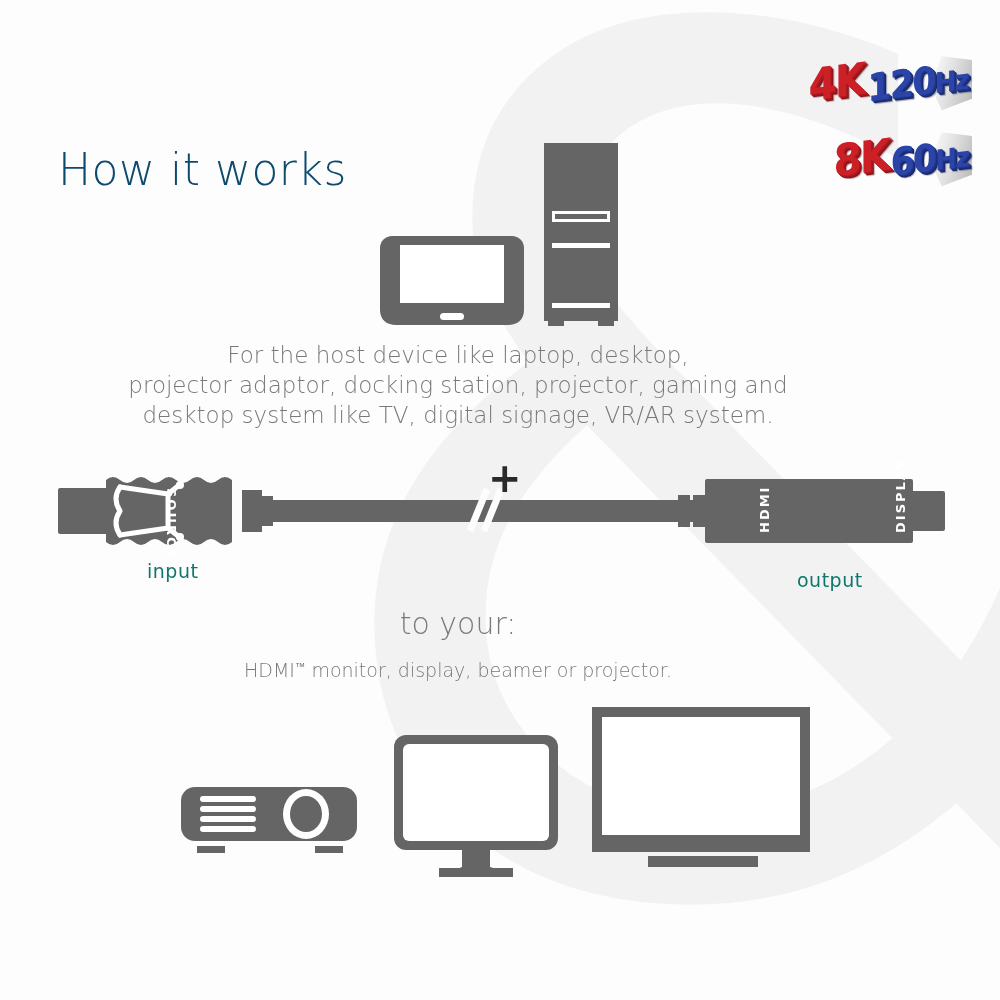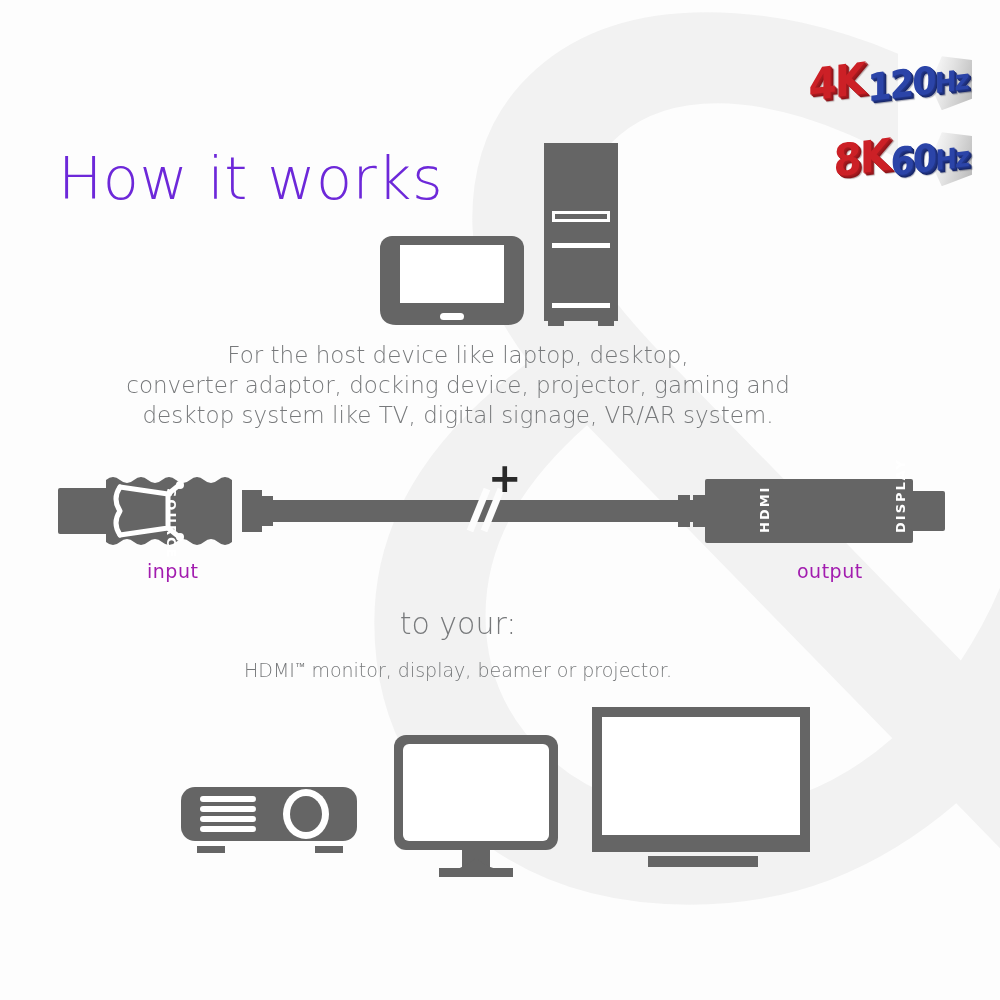--- a/index.html
+++ b/index.html
@@ -30,24 +30,24 @@
     z-index:0;
   }
 
   .layer{position:absolute;left:0;top:0;width:1000px;height:1000px;z-index:2;}
 
   
   .headline{
     position:absolute;
     left:58px; top:144px;
     font-family:"DejaVu Sans", sans-serif;
-    font-size:59px;
+    font-size:44px;
     font-weight:300;
     letter-spacing:0.5px;
-    color:#6d28d9;
+    color:#0c4a6e;
     white-space:nowrap;
   }
 
   
   .badges{
     position:absolute;
     right:28px; top:52px;
     z-index:5;
   }
   .badge{
@@ -108,25 +108,25 @@
   #dest-para{ top:648px; font-size:19px; line-height:36px;}
   .tm{font-size:0.55em; vertical-align:super;}
 
   
   #cable-wrap{position:absolute;left:0;top:455px;width:1000px;height:135px;z-index:4;}
 
   .redlabel{
     position:absolute;
     font-family:"DejaVu Sans", sans-serif;
     font-size:19px;
-    color:#a21caf;
+    color:#0f766e;
     letter-spacing:0.5px;
   }
   #label-input{ left:147px; top:105px; }
-  #label-output{ left:797px; top:105px; }
+  #label-output{ left:797px; top:114px; }
 
   .vtext{
     position:absolute;
     color:#ffffff;
     font-family:"DejaVu Sans", sans-serif;
     font-size:13px;
     font-weight:bold;
     letter-spacing:2px;
     white-space:nowrap;
   }
@@ -183,21 +183,21 @@
         <rect x="552" y="243" width="58" height="5" fill="#ffffff"></rect>
         <rect x="552" y="303" width="58" height="5" fill="#ffffff"></rect>
         <rect x="548" y="321" width="16" height="5"></rect>
         <rect x="598" y="321" width="16" height="5"></rect>
       </g>
     </g>
   </svg>
 
   <div class="para" id="host-para">
     <div>For the host device like laptop, desktop,</div>
-    <div>converter adaptor, docking device, projector, gaming and</div>
+    <div>projector adaptor, docking station, projector, gaming and</div>
     <div>desktop system like TV, digital signage, VR/AR system.</div>
   </div>
 
   <div id="cable-wrap">
     <svg width="1000" height="135" viewBox="0 0 1000 135">
       <g fill="#656565">
 
         <rect x="250" y="45" width="450" height="22"></rect>
 
         <g>

